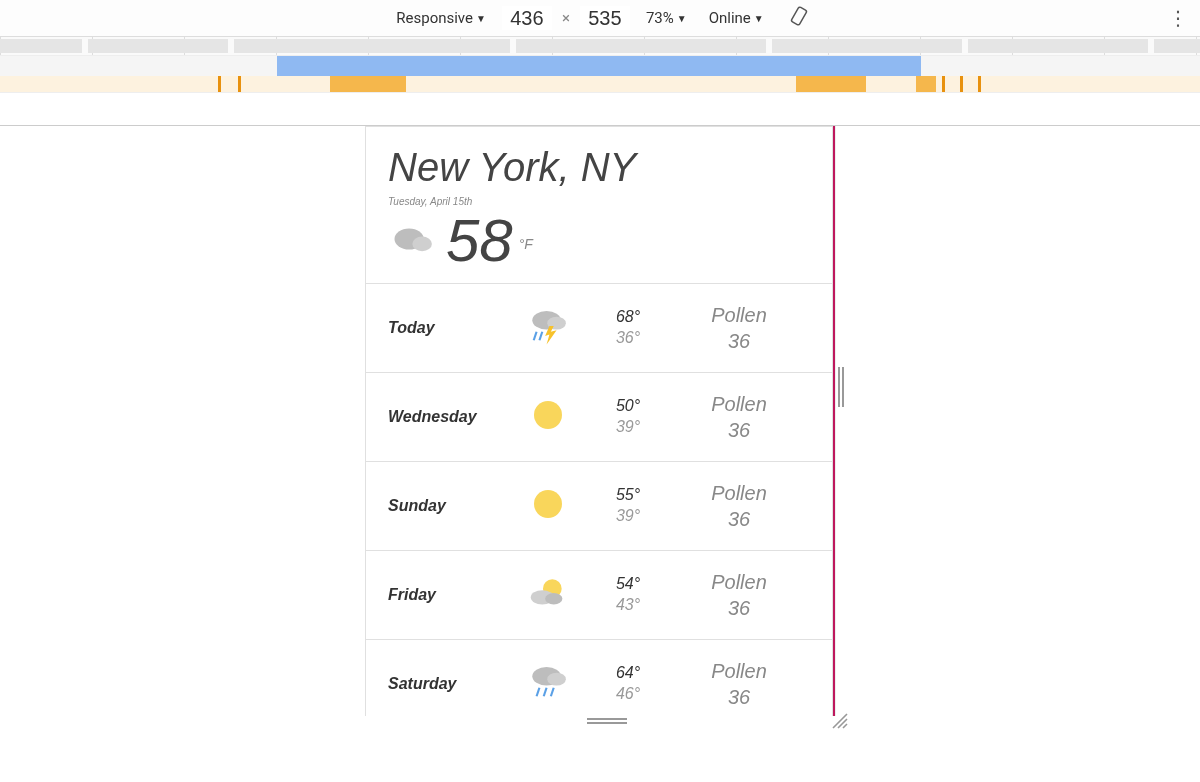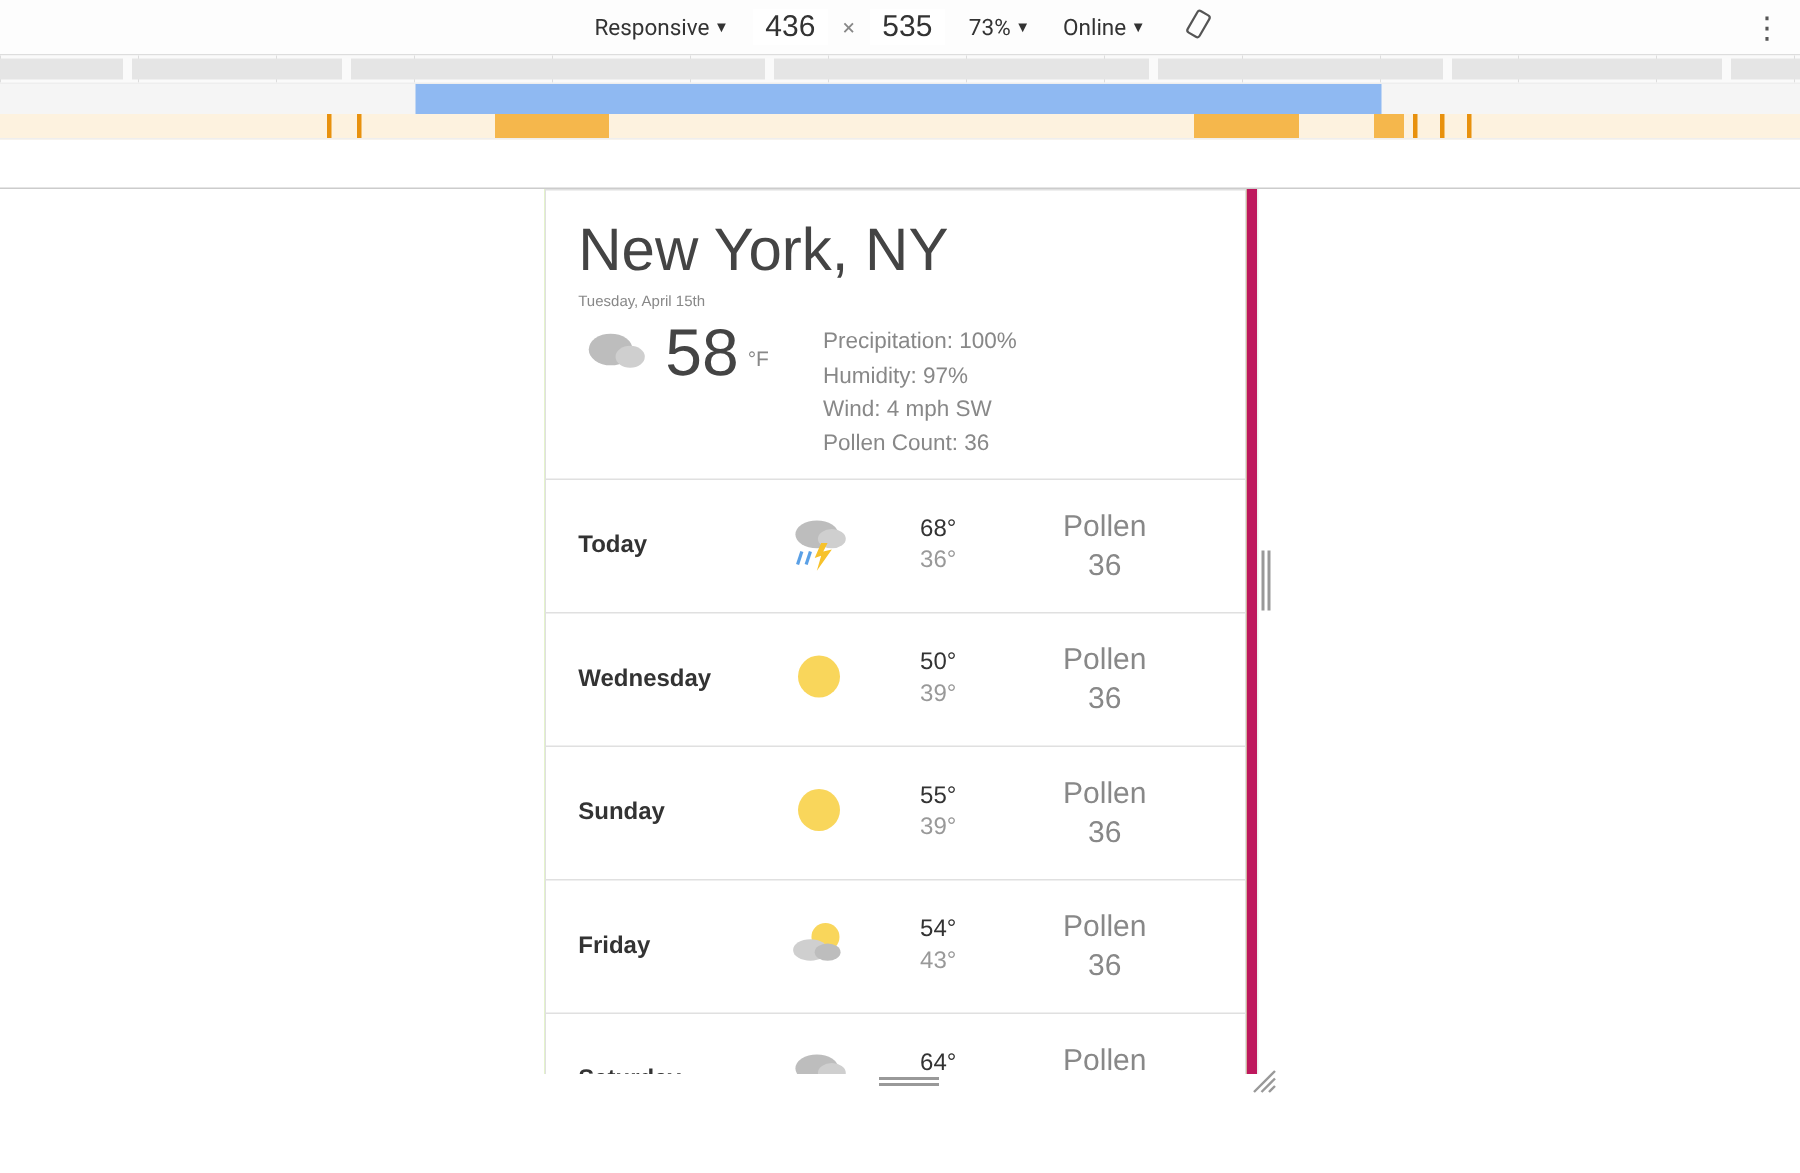--- a/index.html
+++ b/index.html
@@ -129,25 +129,26 @@
     width: 100%;
     display: flex;
     justify-content: center;
   }
   .frame-wrapper {
     position: relative;
   }
   .device-frame {
     width: 468px;
     height: 590px;
-    background: #bef264;
-    border-right: 7px solid #be185d;
+    background: #0f172a;
+    border-right: 2px solid #be185d;
     overflow: hidden;
     box-shadow: 1px 0 0 #eee;
     position: relative;
+    font-style: italic;
   }
   .drag-right {
     position: absolute;
     right: -12px;
     top: 40%;
     width: 12px;
     height: 50px;
     display: flex;
     gap: 2px;
     align-items: center;
@@ -212,21 +213,21 @@
     align-items: flex-start;
     margin-top: 4px;
     gap: 10px;
   }
   .current-left {
     display: flex;
     align-items: center;
     gap: 6px;
   }
   .temp-big {
-    font-size: 44px;
+    font-size: 60px;
     color: #444;
     line-height: 1;
   }
   .unit {
     font-size: 14px;
     color: #888;
     margin-top: 6px;
   }
   .stats {
     font-size: 15px;
@@ -337,26 +338,20 @@
             <div class="current-left">
               <span class="wicon">
                 <svg width="52" height="44" viewBox="0 0 64 48">
                   <ellipse cx="26" cy="24" rx="18" ry="13" fill="#bdbdbd"></ellipse>
                   <ellipse cx="42" cy="30" rx="12" ry="9" fill="#cfcfcf"></ellipse>
                 </svg>
               </span>
               <span class="temp-big">58</span>
               <span class="unit">°F</span>
             </div>
-            <div class="stats">
-              <div><span>Precipitation:</span> <span>100%</span></div>
-              <div><span>Humidity:</span> <span>97%</span></div>
-              <div><span>Wind:</span> <span>4 mph SW</span></div>
-              <div><span>Pollen Count:</span> <span>36</span></div>
-            </div>
           </div>
         </div>
 
         <div class="forecast" id="forecast-container">
             <div class="forecast-row">
               <div class="day">Today</div>
               <div class="icon"><svg width="46" height="40" viewBox="0 0 64 56">
                   <ellipse cx="30" cy="20" rx="20" ry="13" fill="#bdbdbd"></ellipse>
                   <ellipse cx="44" cy="24" rx="13" ry="9" fill="#cfcfcf"></ellipse>
                   <polygon points="34,28 28,42 34,40 30,54 44,34 36,36 40,28" fill="#f7c22b"></polygon>

